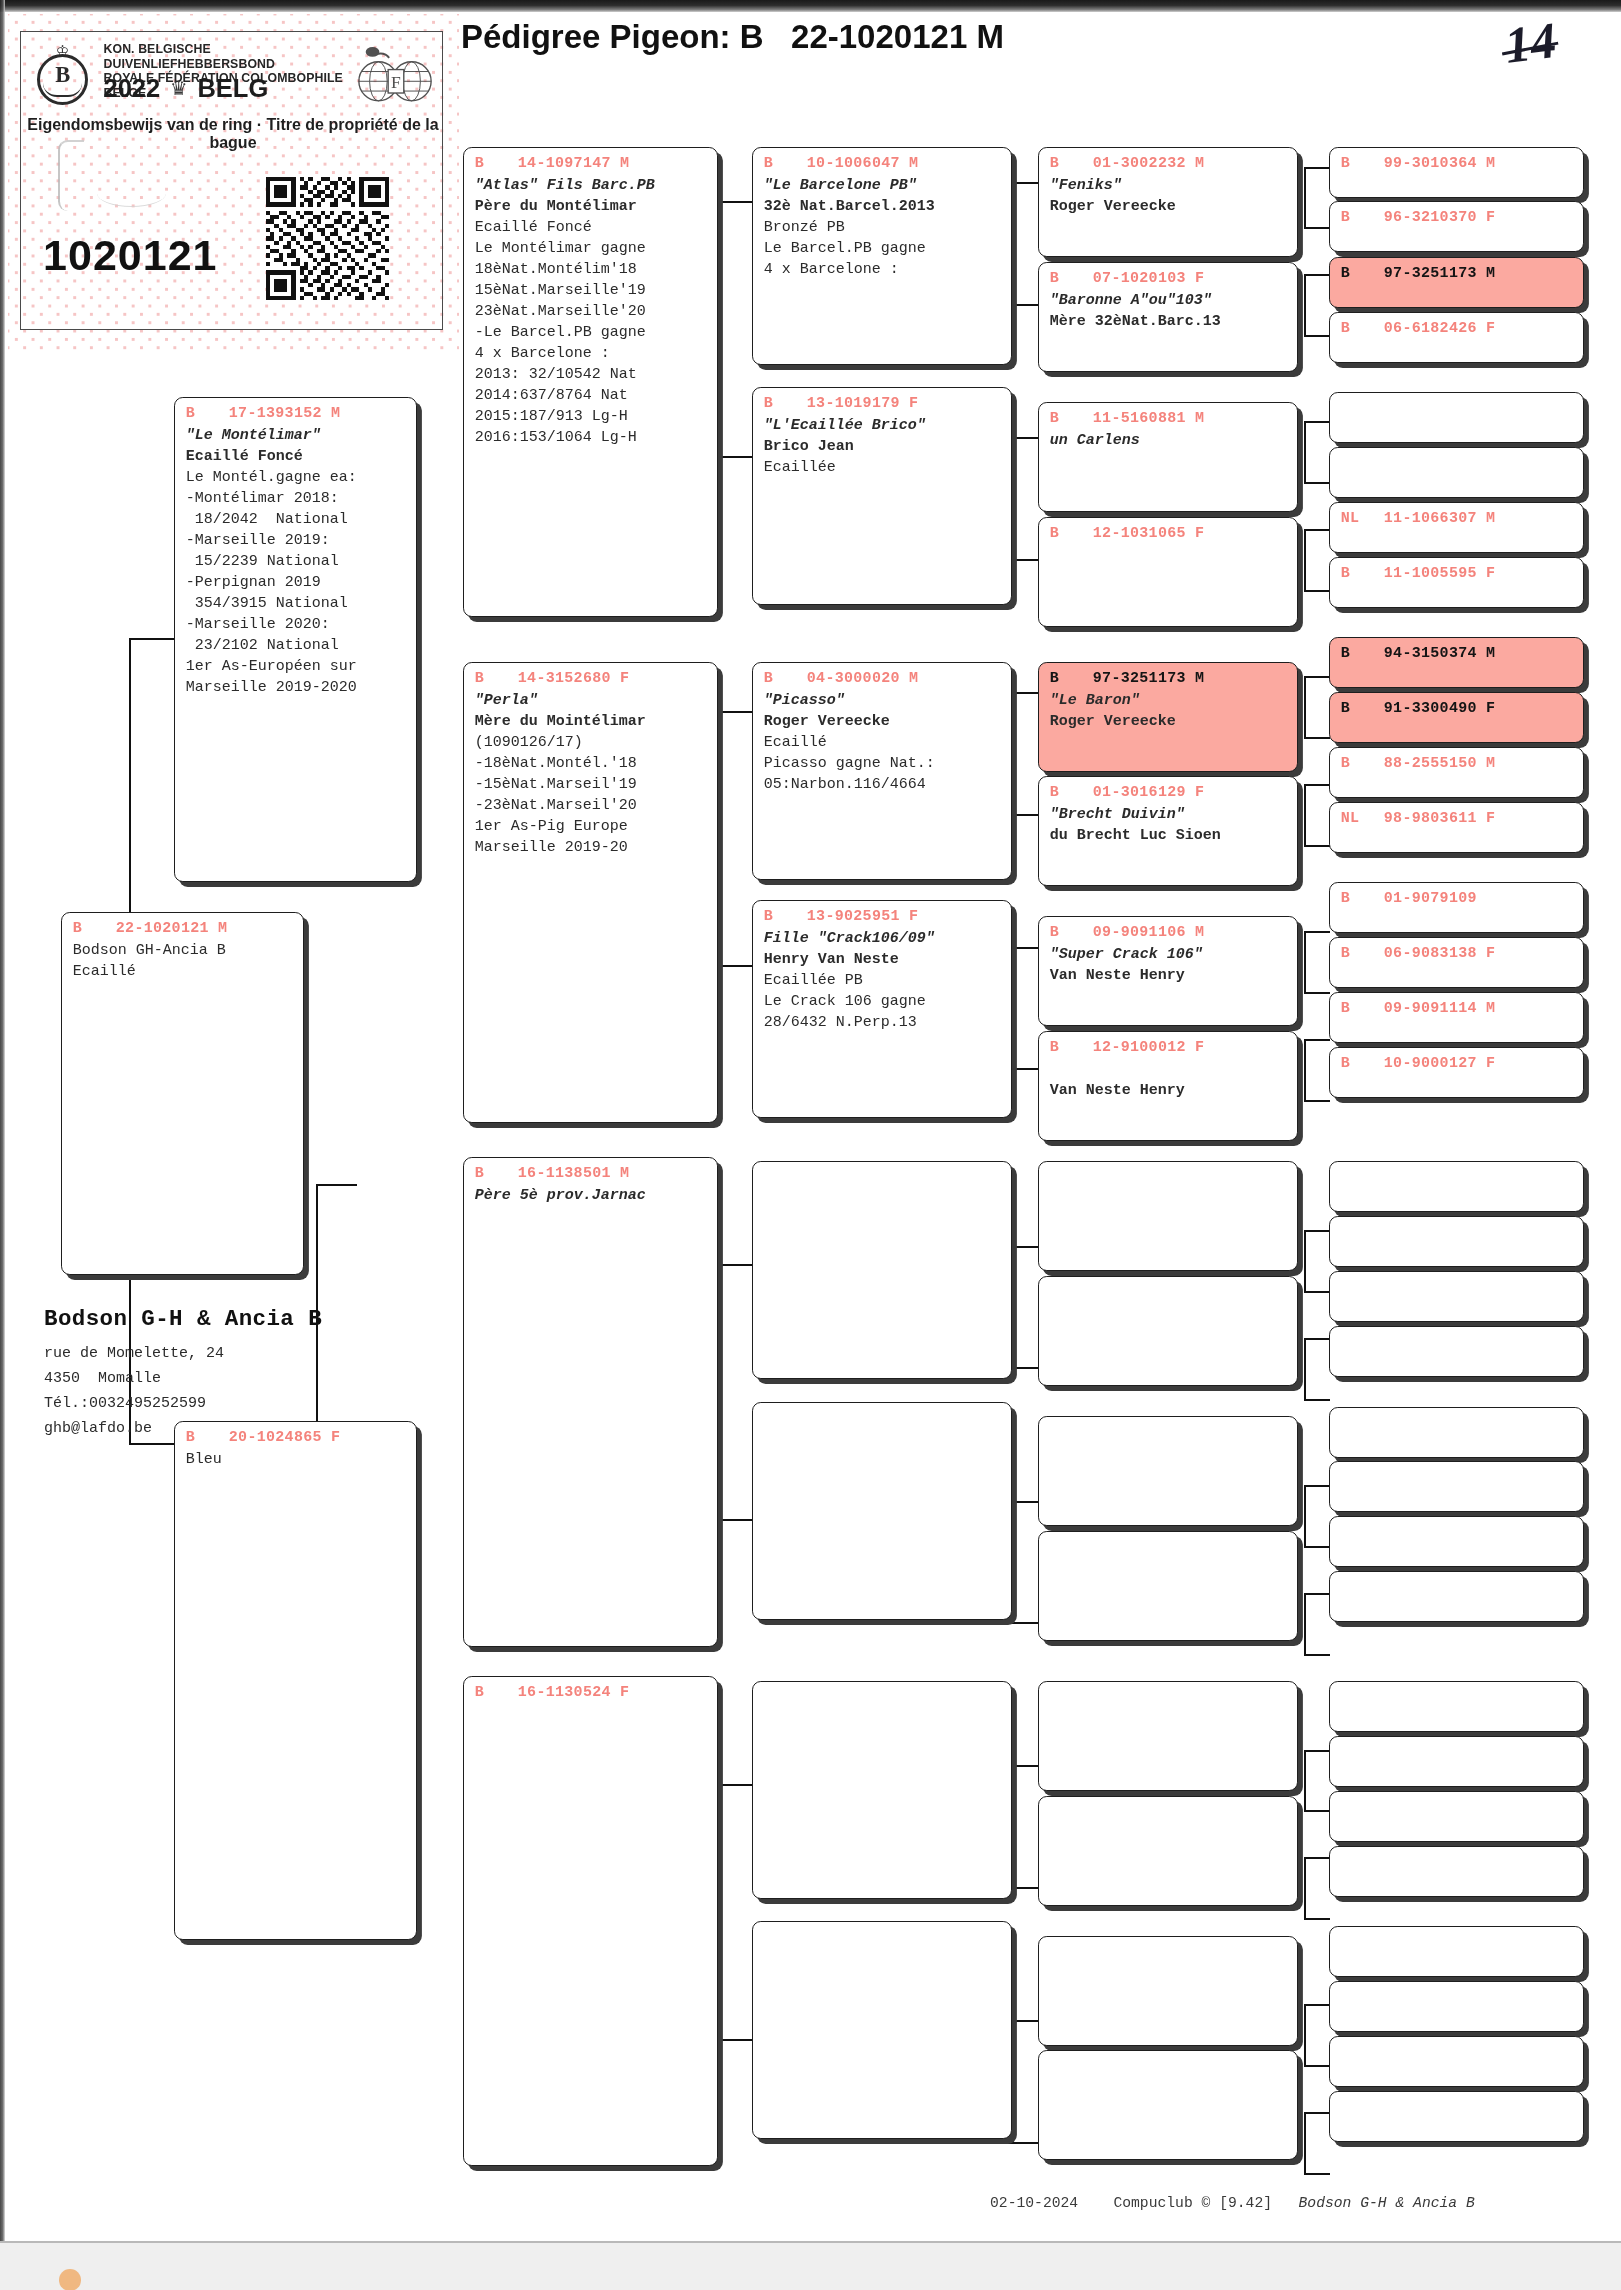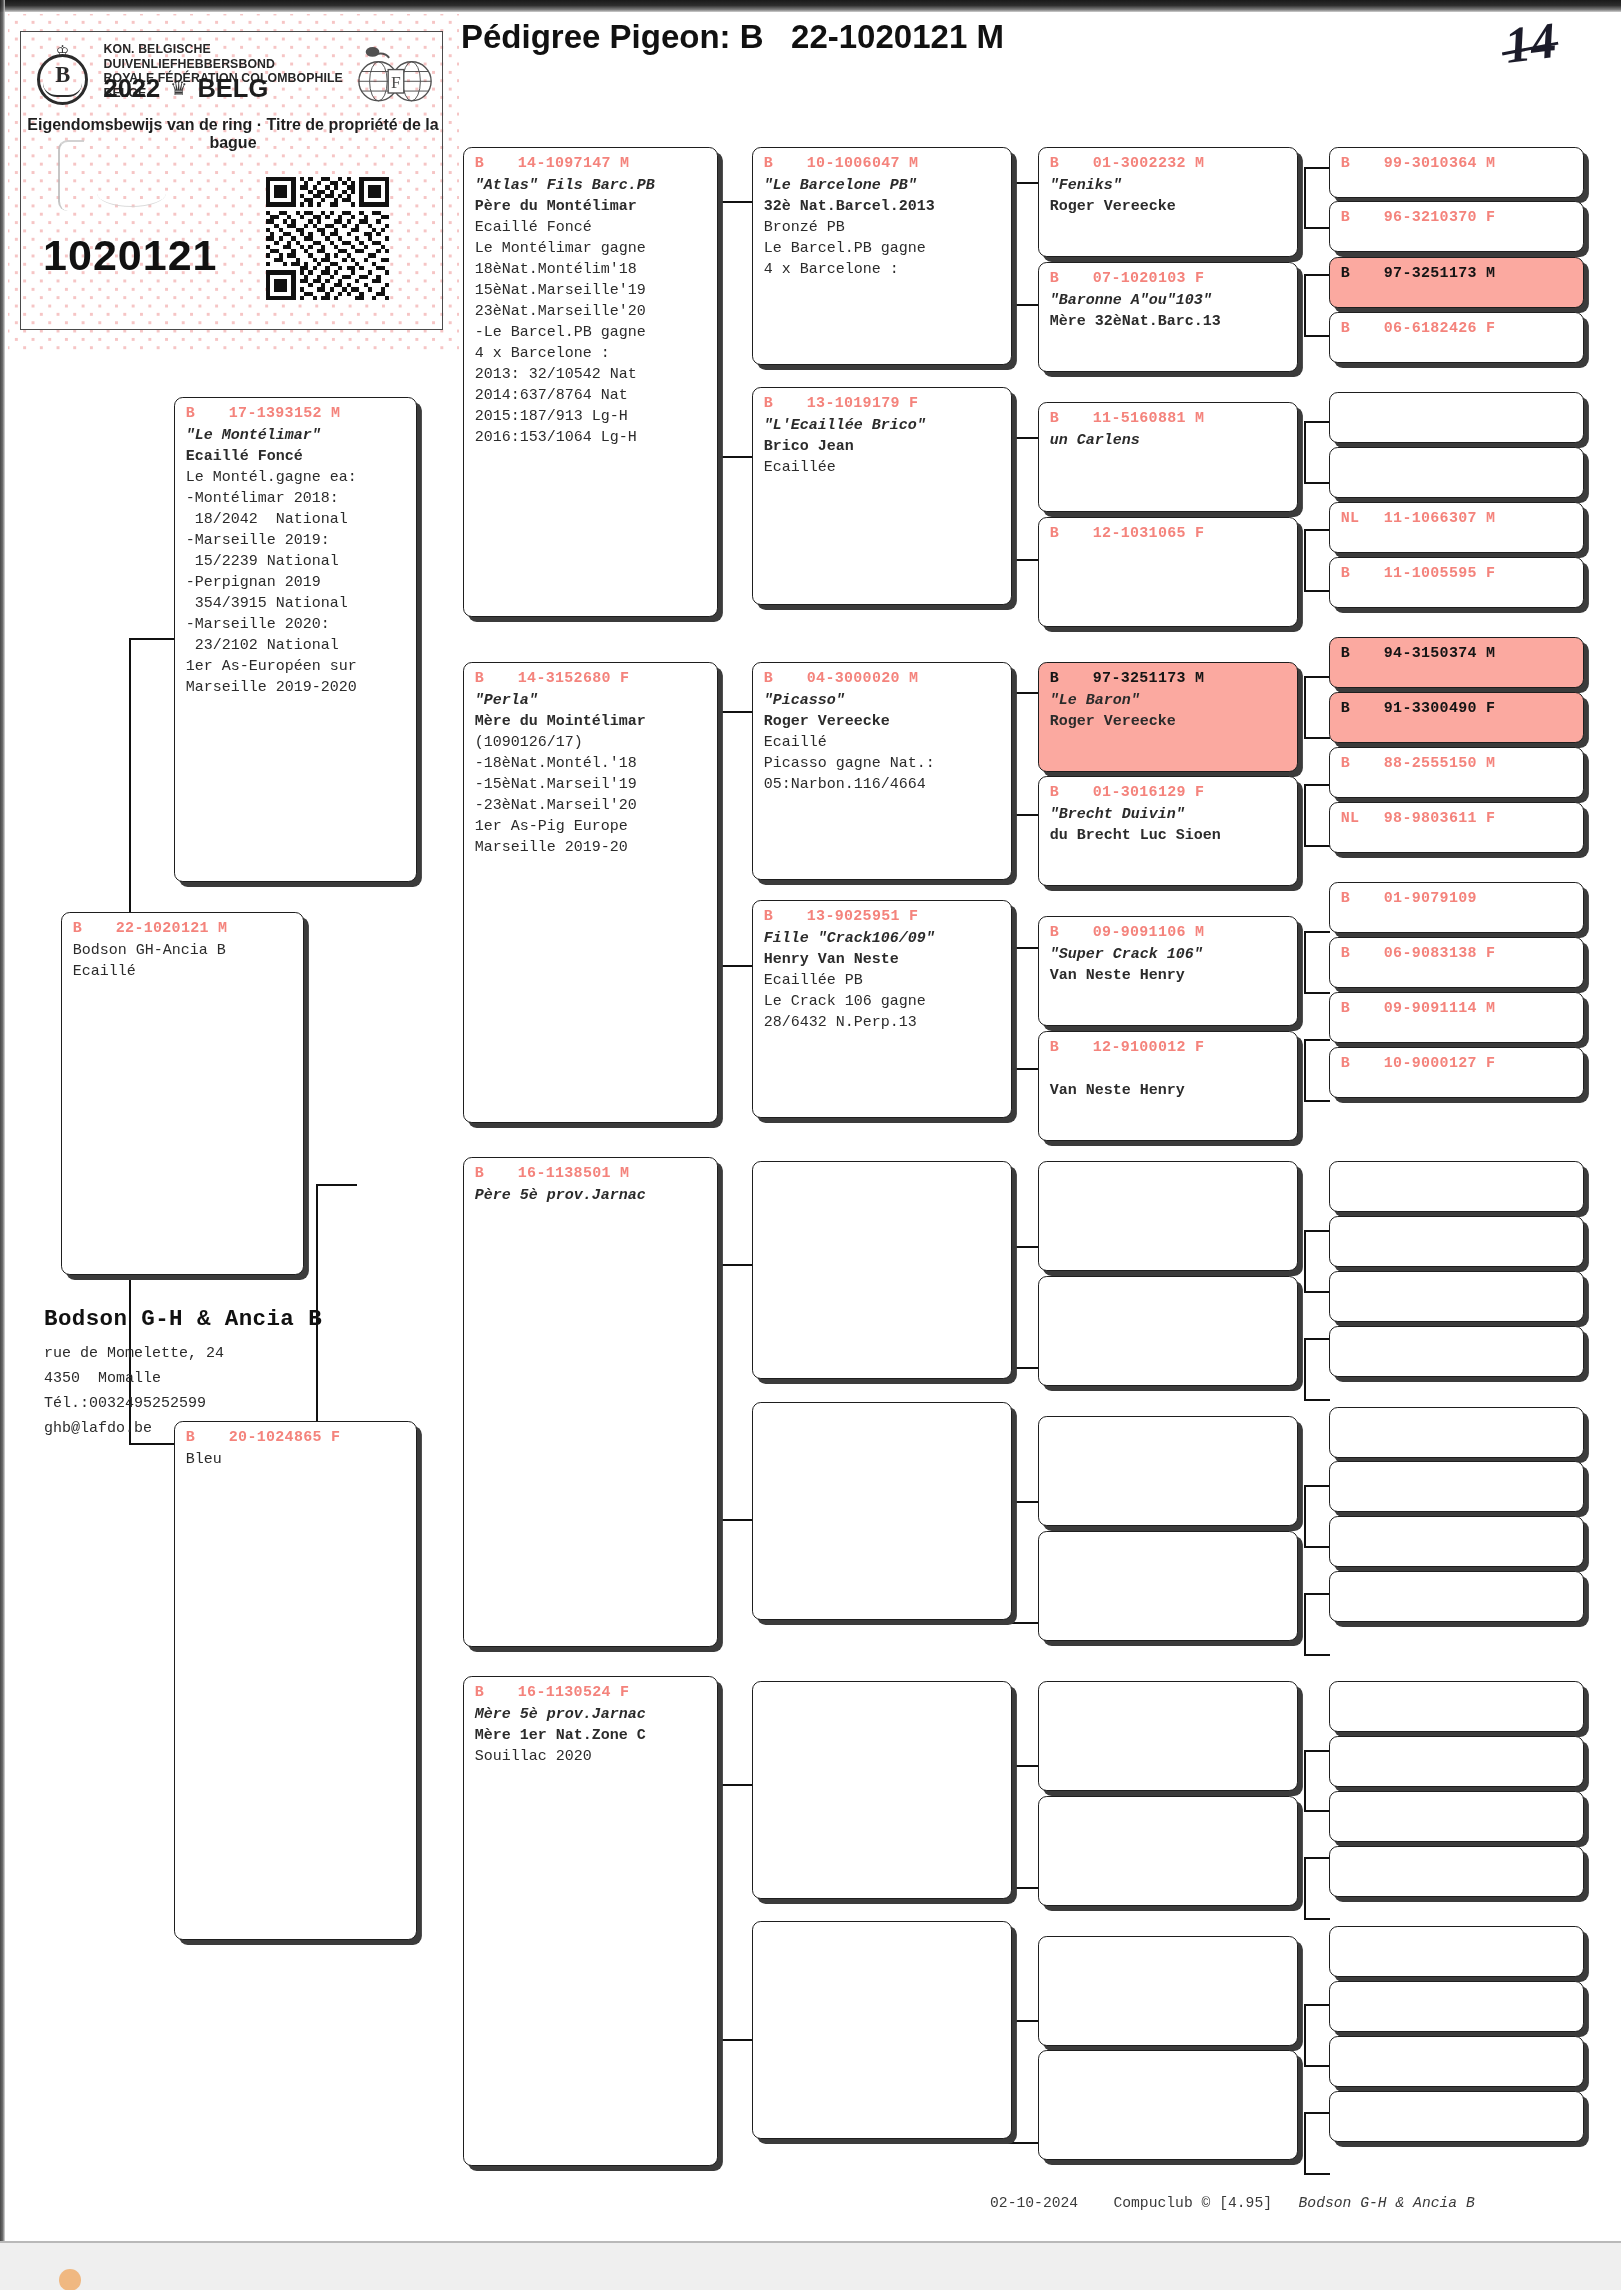--- a/index.html
+++ b/index.html
@@ -590,21 +590,20 @@
         <span class="cc">B</span>
         <span>16-1138501 M</span>
       </div>
       <div class="body-lines"><span class="ln it">Père 5è prov.Jarnac</span></div>
     </div>
     <div class="box" style="left: 463px; top: 1676px; width: 255px; height: 490px;">
       <div class="ringline">
         <span class="cc">B</span>
         <span>16-1130524 F</span>
       </div>
-      <div class="body-lines"><span class="ln it">Mère 5è prov.Jarnac</span><span class="ln bd">Mère 1er Nat.Zone C</span><span class="ln">Souillac 2020</span></div>
     </div>
     <div class="box" style="left: 752px; top: 147px; width: 260px; height: 218px;">
       <div class="ringline">
         <span class="cc">B</span>
         <span>10-1006047 M</span>
       </div>
       <div class="body-lines"><span class="ln it">"Le Barcelone PB"</span><span class="ln bd">32è Nat.Barcel.2013</span><span class="ln">Bronzé PB</span><span class="ln">Le Barcel.PB gagne</span><span class="ln">4 x Barcelone :</span></div>
     </div>
     <div class="box" style="left: 752px; top: 387px; width: 260px; height: 218px;">
       <div class="ringline">
@@ -947,18 +946,18 @@
       </div>
     </div>
   </div>
 
 <div class="owner-name">Bodson G-H &amp; Ancia B</div>
 <div class="owner-lines">rue de Momelette, 24
 4350  Momalle
 Tél.:0032495252599
 ghb@lafdo.be</div>
 
-<div class="footer-note"><span class="pl">02-10-2024</span>    <span class="pl">Compuclub © [4.95]</span>   <span>Bodson G-H &amp; Ancia B</span></div>
+<div class="footer-note"><span class="pl">02-10-2024</span>    <span class="pl">Compuclub © [9.42]</span>   <span>Bodson G-H &amp; Ancia B</span></div>
 
 <div class="page-bottom-line"></div>
 <div class="page-bottom"></div>
 <div class="orange-dot"></div>
 
 
 </body></html>

